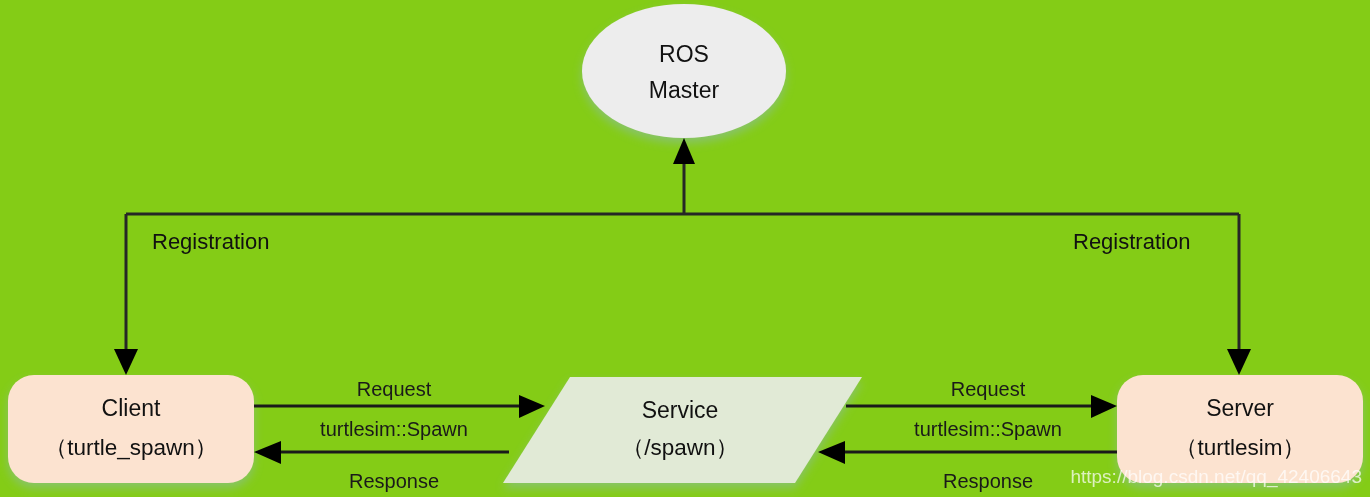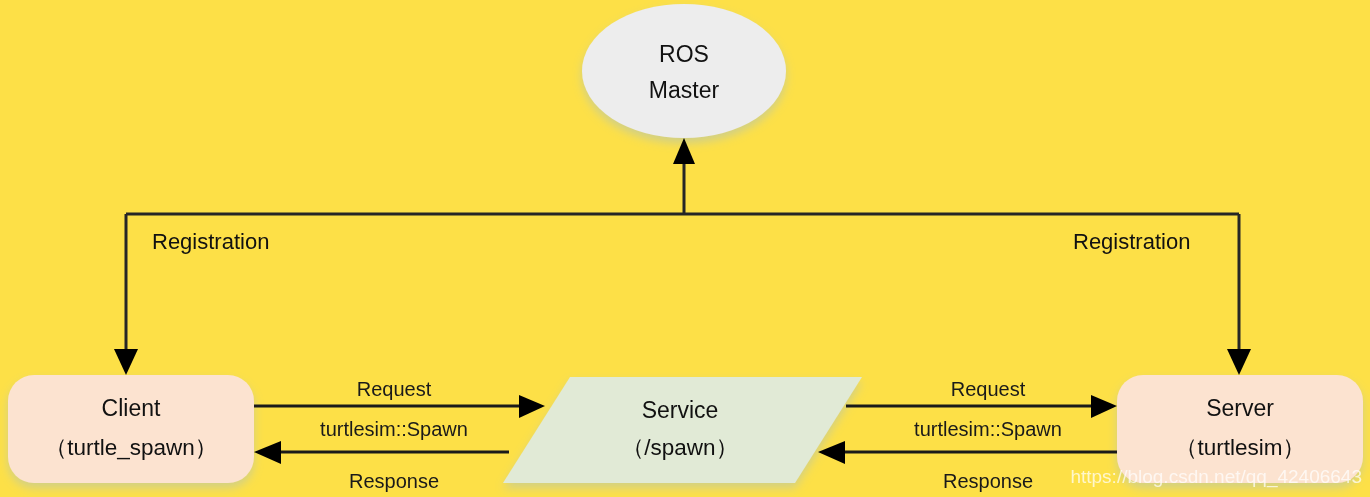--- a/index.html
+++ b/index.html
@@ -7,21 +7,21 @@
     padding: 0;
     background: #ffffff;
   }
   body {
     font-family: "Liberation Sans", "DejaVu Sans", sans-serif;
   }
   #diagram-root {
     position: relative;
     width: 1370px;
     height: 497px;
-    background: #fde047;
+    background: #84cc16;
     overflow: hidden;
   }
   #diagram-svg {
     position: absolute;
     left: 0;
     top: 0;
     width: 1370px;
     height: 497px;
   }
   .node-text {

